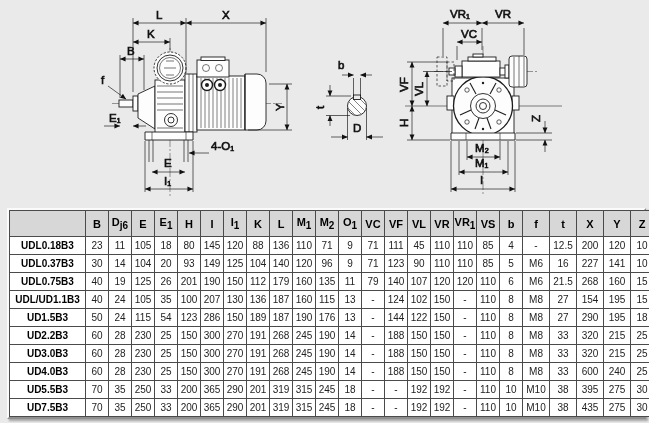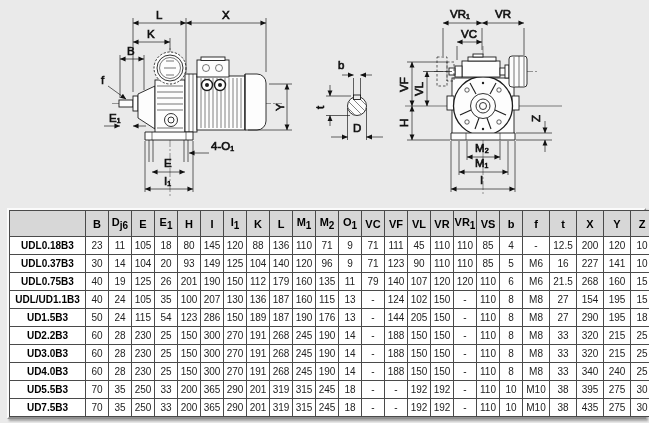--- a/index.html
+++ b/index.html
@@ -437,21 +437,21 @@
             <td>123</td>
             <td>286</td>
             <td>150</td>
             <td>189</td>
             <td>187</td>
             <td>190</td>
             <td>176</td>
             <td>13</td>
             <td>-</td>
             <td>144</td>
-            <td>205</td>
+            <td>122</td>
             <td>150</td>
             <td>-</td>
             <td>110</td>
             <td>8</td>
             <td>M8</td>
             <td>27</td>
             <td>290</td>
             <td>195</td>
             <td>18</td>
           </tr>
@@ -525,21 +525,21 @@
             <td>14</td>
             <td>-</td>
             <td>188</td>
             <td>150</td>
             <td>150</td>
             <td>-</td>
             <td>110</td>
             <td>8</td>
             <td>M8</td>
             <td>33</td>
-            <td>340</td>
+            <td>600</td>
             <td>240</td>
             <td>25</td>
           </tr>
           <tr>
             <th>UD5.5B3</th>
             <td>70</td>
             <td>35</td>
             <td>250</td>
             <td>33</td>
             <td>200</td>

